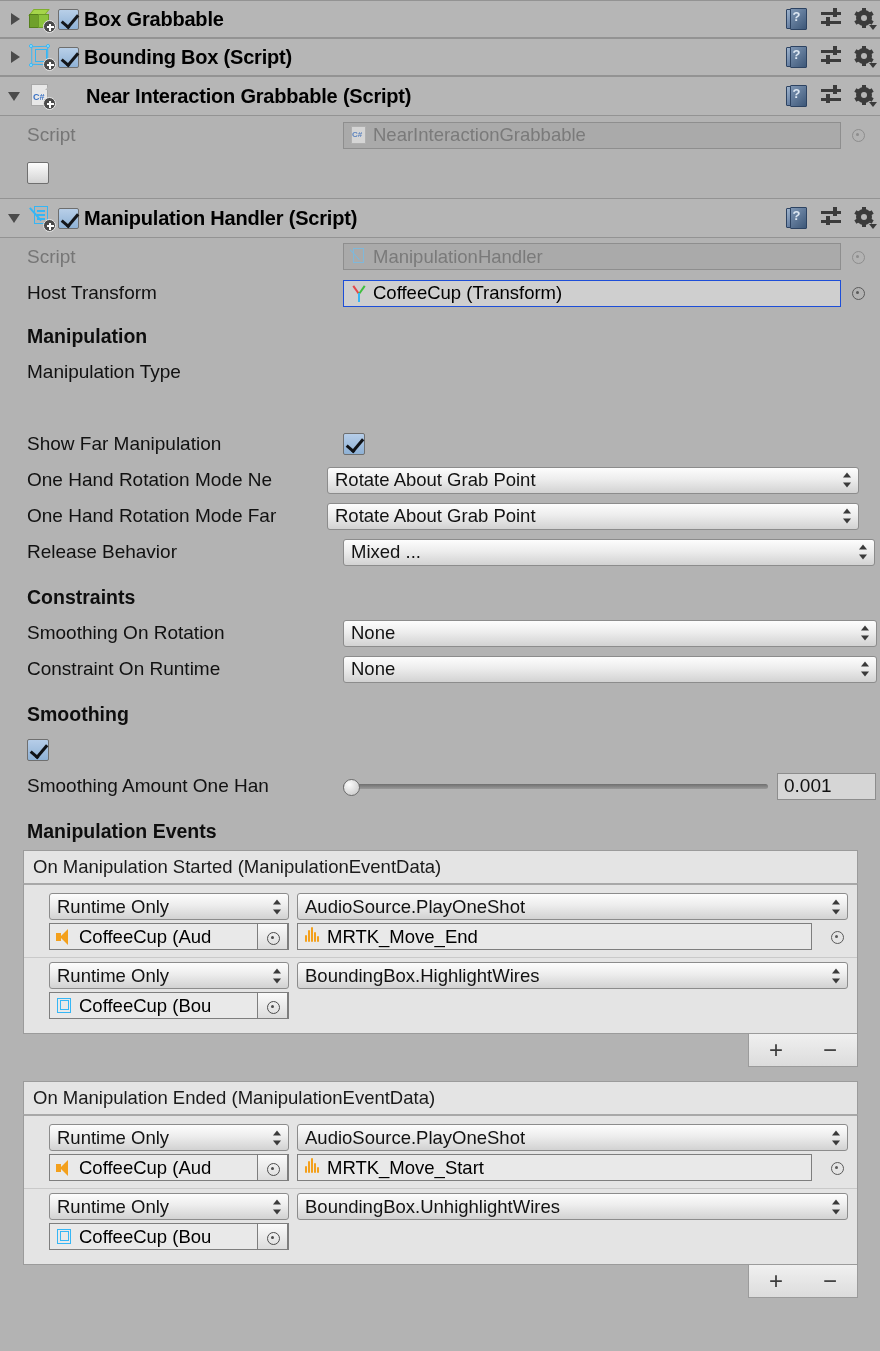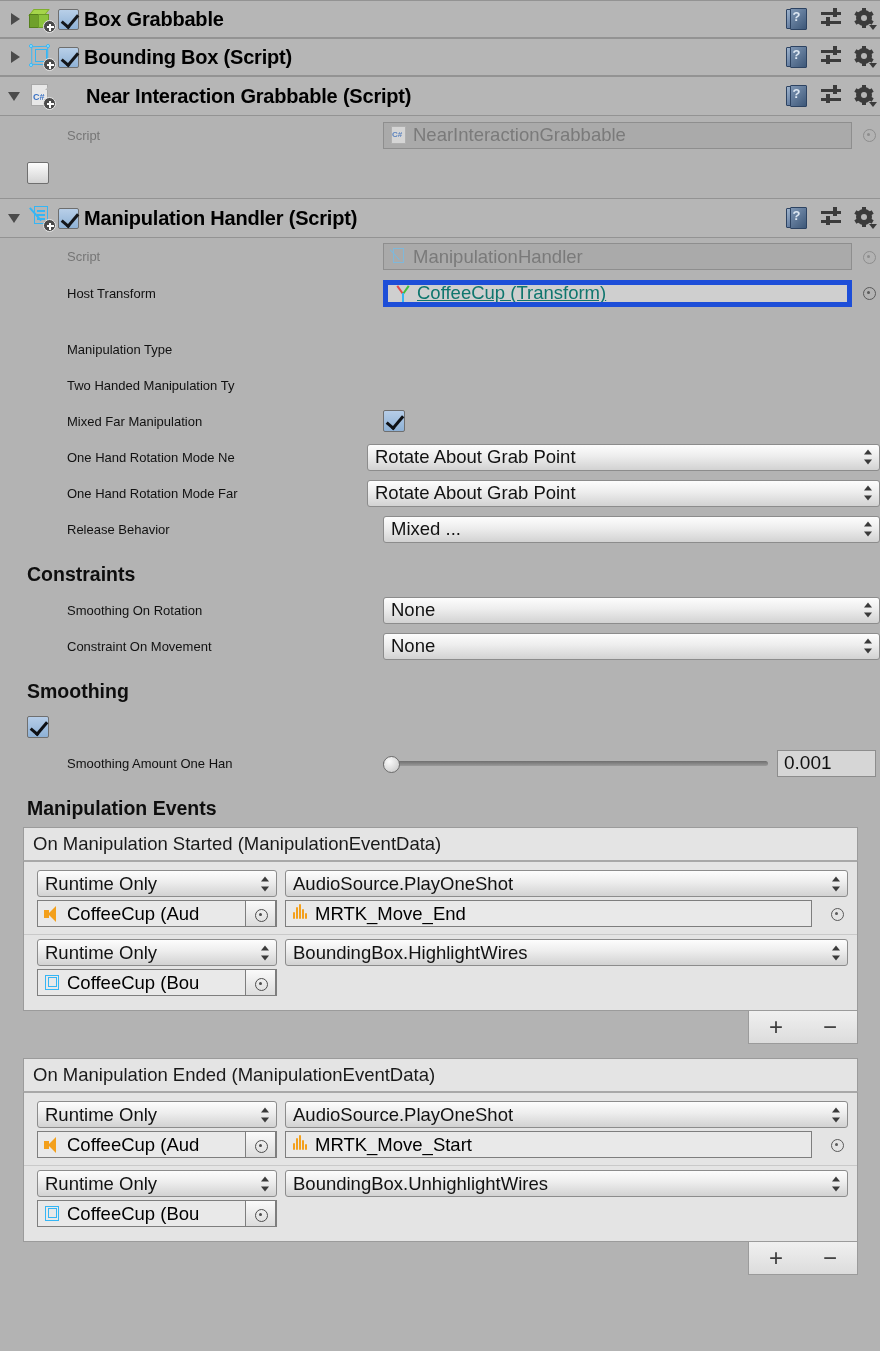--- a/index.html
+++ b/index.html
@@ -232,25 +232,24 @@
   .row {
     position: relative;
     height: 36px;
     display: flex;
     align-items: center;
     padding-left: 27px;
   }
   .label {
     width: 316px;
     flex: 0 0 316px;
-    font-size: 13px;
+    font-size: 19px;
     white-space: nowrap;
     overflow: hidden;
     color: #111;
-    margin-left: 40px;
   }
   .label.dim { color: #767676; }
 
   .section-title {
     font-weight: bold;
     font-size: 19.5px;
     padding-left: 27px;
     color: #0e0e0e;
   }
 
@@ -262,23 +261,22 @@
     display: flex;
     align-items: center;
     padding-left: 5px;
     color: #7a7a7a;
     font-size: 18.5px;
     overflow: hidden;
     white-space: nowrap;
   }
   .objfield.editable {
     background: #cfcfcf;
-    border: 5px solid #1d4ed8;
-    color: #0f766e;
-    text-decoration: underline;
+    border: 1px solid #1d4ed8;
+    color: #000000;
   }
 
   .picker {
     width: 22px; height: 22px;
     margin-left: 6px;
     position: relative;
     flex: 0 0 22px;
   }
   .picker::before {
     content:"";
@@ -389,21 +387,21 @@
     font-size: 18.5px;
     color: #1a1a1a;
   }
   .evt-list {
     background: #e4e4e4;
     border: 1px solid #9b9b9b;
     border-top: 2px solid #a8a8a8;
     padding: 4px 0 7px 0;
   }
   .evt-item {
-    padding: 4px 9px 4px 13px;
+    padding: 4px 9px 4px 25px;
     position: relative;
   }
   .evt-item + .evt-item { border-top: 1px solid #c9c9c9; }
   .evt-line {
     display:flex; align-items:center; gap: 8px;
     margin-bottom: 3px;
   }
   .evt-dd-small { width: 240px; flex: 0 0 240px; }
   .evt-dd-big { flex: 1; }
 
@@ -679,32 +677,32 @@
             <span class="az"></span>
             <span class="ay"></span>
             <span class="ax"></span>
           </span>
         <span>CoffeeCup (Transform)</span>
       </div>
       <div class="picker"></div>
     </div>
 
     <div style="height:14px"></div>
+    <div class="section-title">Manipulation</div>
     <div style="height:6px"></div>
 
     <div class="row">
       <div class="label">Manipulation Type</div>
     </div>
 
     <div class="row">
-      <div class="label" style="width:316px">Two Handed Manipulation Ty</div>
     </div>
 
     <div class="row">
-      <div class="label">Mixed Far Manipulation</div>
+      <div class="label">Show Far Manipulation</div>
       <div class="fieldcheck on"></div>
     </div>
 
     <div class="row">
       <div class="label">One Hand Rotation Mode Ne</div>
       <div class="dropdown" style="width:532px;margin-left:-16px">
         <span>Rotate About Grab Point</span>
         <span class="arrows"></span>
       </div>
     </div>
@@ -731,21 +729,21 @@
 
     <div class="row">
       <div class="label">Smoothing On Rotation</div>
       <div class="dropdown" style="width:534px">
         <span>None</span>
         <span class="arrows"></span>
       </div>
     </div>
 
     <div class="row">
-      <div class="label">Constraint On Movement</div>
+      <div class="label">Constraint On Runtime</div>
       <div class="dropdown" style="width:534px">
         <span>None</span>
         <span class="arrows"></span>
       </div>
     </div>
 
     <div style="height:16px"></div>
     <div class="section-title">Smoothing</div>
     <div style="height:6px"></div>
 

